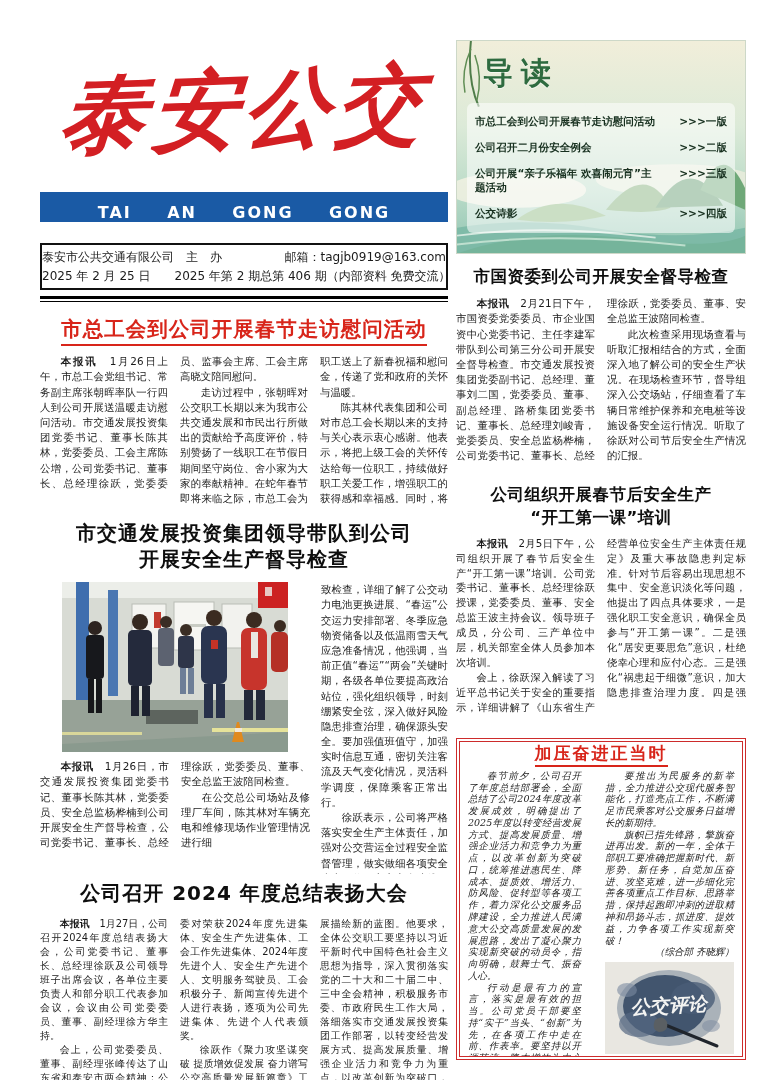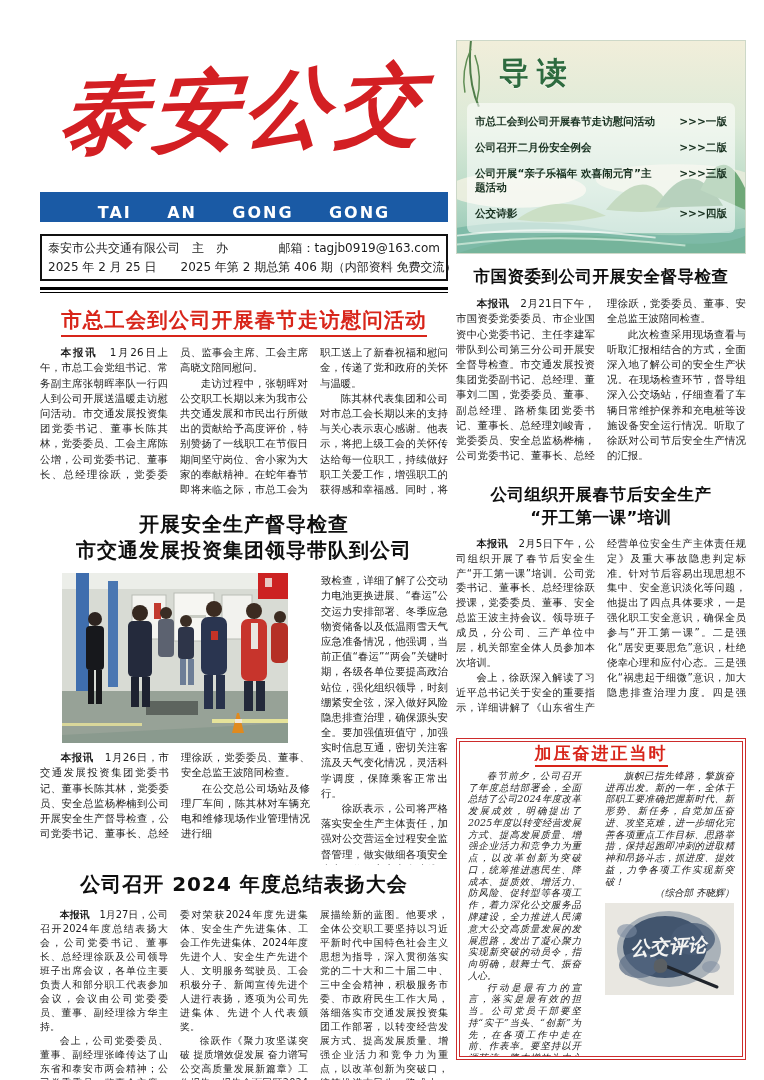--- a/index.html
+++ b/index.html
@@ -20,21 +20,21 @@
     font-size:86px; color:#d31f23; letter-spacing:6px;
     transform:rotate(-2deg) skewX(-6deg); line-height:1;
     white-space:nowrap;
   }
   .pinyin-bar {
     margin-top:8px; height:30px; background:#1a5aa5; color:#fff;
     display:flex; align-items:flex-end; justify-content:space-around;
     font-weight:bold; font-size:16px; letter-spacing:2px; padding:0 40px;
   }
   .info-box {
-    margin-top:12px; border:2px solid #111; padding:3px 6px;
+    margin-top:21px; border:2px solid #111; padding:3px 0;
     font-size:12px; line-height:1.55;
   }
   .info-row { display:flex; justify-content:space-between; white-space:nowrap; }
   .double-rule { margin-top:6px; height:6px; border-top:3px solid #000; border-bottom:1px solid #000; }
 
   .headline-red { margin-top:13px; text-align:center; }
   .headline-red span {
     color:#d8251a; font-size:20.5px; font-weight:bold;
     border-bottom:2px solid #d8251a; padding-bottom:3px; letter-spacing:1px;
   }
@@ -56,21 +56,21 @@
   .a2-photo { width:226px; height:170px; margin:0 auto; display:block; background:#cfd3cc; }
   .a2-below { margin-top:7px; column-count:2; column-gap:12px; text-align:justify; flex:1; overflow:hidden; }
   .a2-right { width:127px; text-align:justify; overflow:hidden; }
 
   
   .right-region { position:absolute; left:456px; top:40px; width:290px; }
 
   .guide-box { position:relative; height:214px; overflow:hidden; border:1px solid #cdd8c8; }
   .guide-art { position:absolute; inset:0; }
   .guide-title {
-    position:absolute; left:42px; top:12px; color:#2e6b3f; font-weight:bold;
+    position:absolute; left:26px; top:12px; color:#2e6b3f; font-weight:bold;
     font-size:30px; letter-spacing:8px; font-family:"DejaVu Serif", serif;
     text-shadow:0 1px 0 rgba(255,255,255,.6);
   }
   .guide-panel {
     position:absolute; left:10px; right:10px; top:62px;
     background:rgba(255,255,255,.55); border-radius:6px; padding:6px 8px;
   }
   .guide-item { display:flex; justify-content:space-between; align-items:baseline; padding:6px 0; font-weight:bold; font-size:10.6px; color:#17301f; }
   .guide-item .g-page { white-space:nowrap; margin-left:18px; }
 
@@ -127,22 +127,22 @@
       <span>市总工会到公司开展春节走访慰问活动</span>
     </div>
     <div id="a1-body" class="body-3col art-body">
       <p><span class="lead">本报讯　</span><span>1月26日上午，市总工会党组书记、常务副主席张朝晖率队一行四人到公司开展送温暖走访慰问活动。市交通发展投资集团党委书记、董事长陈其林，党委委员、工会主席陈公增，公司党委书记、董事长、总经理徐跃，党委委员、监事会主席、工会主席高晓文陪同慰问。</span></p>
       <p>走访过程中，张朝晖对公交职工长期以来为我市公共交通发展和市民出行所做出的贡献给予高度评价，特别赞扬了一线职工在节假日期间坚守岗位、舍小家为大家的奉献精神。在蛇年春节即将来临之际，市总工会为职工送上了新春祝福和慰问金，传递了党和政府的关怀与温暖。</p>
       <p>陈其林代表集团和公司对市总工会长期以来的支持与关心表示衷心感谢。他表示，将把上级工会的关怀传达给每一位职工，持续做好职工关爱工作，增强职工的获得感和幸福感。同时，将全力以赴做好2025年春运工作，确保市民平安、便捷出行。</p>
 
     </div>
 
     <div class="headline-black">
+      <div>市交通发展投资集团领导带队到公司</div>
       <div>开展安全生产督导检查</div>
-      <div>市交通发展投资集团领导带队到公司</div>
     </div>
     <div class="a2-wrap">
       <div class="a2-left">
         <svg class="a2-photo" viewBox="0 0 226 170" aria-hidden="true">
           <rect x="0" y="0" width="226" height="170" fill="#d8dbd4"></rect>
           <rect x="0" y="0" width="226" height="16" fill="#eceee9"></rect>
           <rect x="14" y="0" width="13" height="118" fill="#3f6eae"></rect>
           <rect x="46" y="8" width="10" height="106" fill="#4a77b2"></rect>
           <rect x="70" y="22" width="34" height="44" fill="#f4f4f0" stroke="#b9bdb5"></rect>
           <rect x="112" y="20" width="40" height="48" fill="#f6f6f2" stroke="#b9bdb5"></rect>
@@ -301,20 +301,21 @@
     <div class="red-box">
       <div class="red-box-title">
         <span>加压奋进正当时</span>
       </div>
       <div class="red-cols">
         <div class="red-col">
           <p>春节前夕，公司召开了年度总结部署会，全面总结了公司2024年度改革发展成效，明确提出了2025年度以转变经营发展方式、提高发展质量、增强企业活力和竞争力为重点，以改革创新为突破口，统筹推进惠民生、降成本、提质效、增活力、防风险、促转型等各项工作，着力深化公交服务品牌建设，全力推进人民满意大公交高质量发展的发展思路，发出了凝心聚力实现新突破的动员令，指向明确，鼓舞士气、振奋人心。</p>
           <p>行动是最有力的宣言，落实是最有效的担当。公司党员干部要坚持“实干”当头、“创新”为先，在各项工作中走在前、作表率。要坚持以开源节流、降本增效为中心不偏移，细化完善各项考评机制，统筹抓好精致服务、综合安全等工作。</p>
         </div>
         <div class="red-col">
+          <p>要推出为民服务的新举措，全力推进公交现代服务智能化，打造亮点工作，不断满足市民乘客对公交服务日益增长的新期待。</p>
           <p>旗帜已指先锋路，擎旗奋进再出发。新的一年，全体干部职工要准确把握新时代、新形势、新任务，自觉加压奋进、攻坚克难，进一步细化完善各项重点工作目标、思路举措，保持起跑即冲刺的进取精神和昂扬斗志，抓进度、提效益，力争各项工作实现新突破！</p>
           <p class="attr">（综合部 齐晓辉）</p>
           <svg class="ink-art" viewBox="0 0 129 92" aria-hidden="true">
             <rect width="129" height="92" fill="#e9e7e1"></rect>
             <ellipse cx="64" cy="46" rx="52" ry="38" fill="#5d7089" opacity="0.45"></ellipse>
             <ellipse cx="60" cy="44" rx="42" ry="31" fill="#42556e"></ellipse>
             <ellipse cx="88" cy="36" rx="22" ry="16" fill="#4a5d77" opacity="0.8"></ellipse>
             <ellipse cx="34" cy="62" rx="20" ry="13" fill="#566881" opacity="0.7"></ellipse>
             <ellipse cx="22" cy="28" rx="10" ry="7" fill="#7c8aa0" opacity="0.6"></ellipse>
             <ellipse cx="106" cy="64" rx="9" ry="6" fill="#7c8aa0" opacity="0.5"></ellipse>

